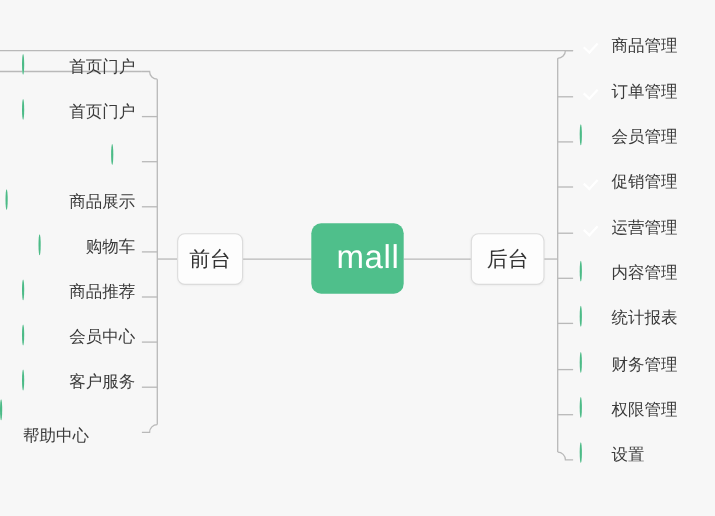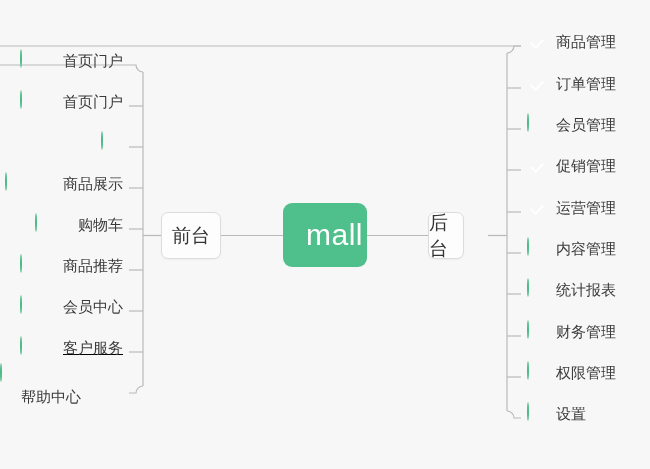--- a/index.html
+++ b/index.html
@@ -118,29 +118,29 @@
         <span class="label">购物车</span>
       </div>
       <div class="node leaf left" style="top: 255px; left: 0px; width: 123px;">
         <span class="icon"><span class="pie"><span style="position: absolute; right: 0px; top: 0px; width: 50%; height: 100%; background: rgb(35, 167, 90);"></span></span></span>
         <span class="label">商品推荐</span>
       </div>
       <div class="node leaf left" style="top: 296px; left: 0px; width: 123px;">
         <span class="icon"><span class="pie"><i style="position: absolute; left: 50%; top: 0px; width: 50%; height: 50%; background: rgb(35, 167, 90); transform-origin: 0% 100%; transform: rotate(0deg); clip-path: polygon(0% 100%, 0% 0%, 93.9063% 0%);"></i></span></span>
         <span class="label">会员中心</span>
       </div>
-      <div class="node leaf left" style="top: 337px; left: 0px; width: 123px; text-decoration: underline;">
+      <div class="node leaf left" style="top: 337px; left: 0px; width: 123px;">
         <span class="icon"><span class="pie"><i style="position: absolute; left: 50%; top: 0px; width: 50%; height: 50%; background: rgb(35, 167, 90); transform-origin: 0% 100%; transform: rotate(0deg); clip-path: polygon(0% 100%, 0% 0%, 93.9063% 0%);"></i></span></span>
         <span class="label">客户服务</span>
       </div>
       <div class="node leaf left" style="top: 378px; left: 0px; width: 123px; flex-direction: column;">
         <span class="icon"><span class="pie"><i style="position: absolute; left: 50%; top: 0px; width: 50%; height: 50%; background: rgb(35, 167, 90); transform-origin: 0% 100%; transform: rotate(0deg); clip-path: polygon(0% 100%, 0% 0%, 93.9063% 0%);"></i></span></span>
         <span class="label">帮助中心</span>
       </div>
-      <div class="boxnode sidebox" style="left: 428px; top: 212px; width: 36px; height: 47px;">
+      <div class="boxnode sidebox" style="left: 428px; top: 212px; width: 67px; height: 47px;">
         <span>后台</span>
       </div>
       <div class="node leaf right" style="top: 31px; left: 527px; right: 0px;">
         <span class="icon"><span class="check"></span></span>
         <span class="label">商品管理</span>
       </div>
       <div class="node leaf right" style="top: 73px; left: 527px; right: 0px;">
         <span class="icon"><span class="check"></span></span>
         <span class="label">订单管理</span>
       </div>

